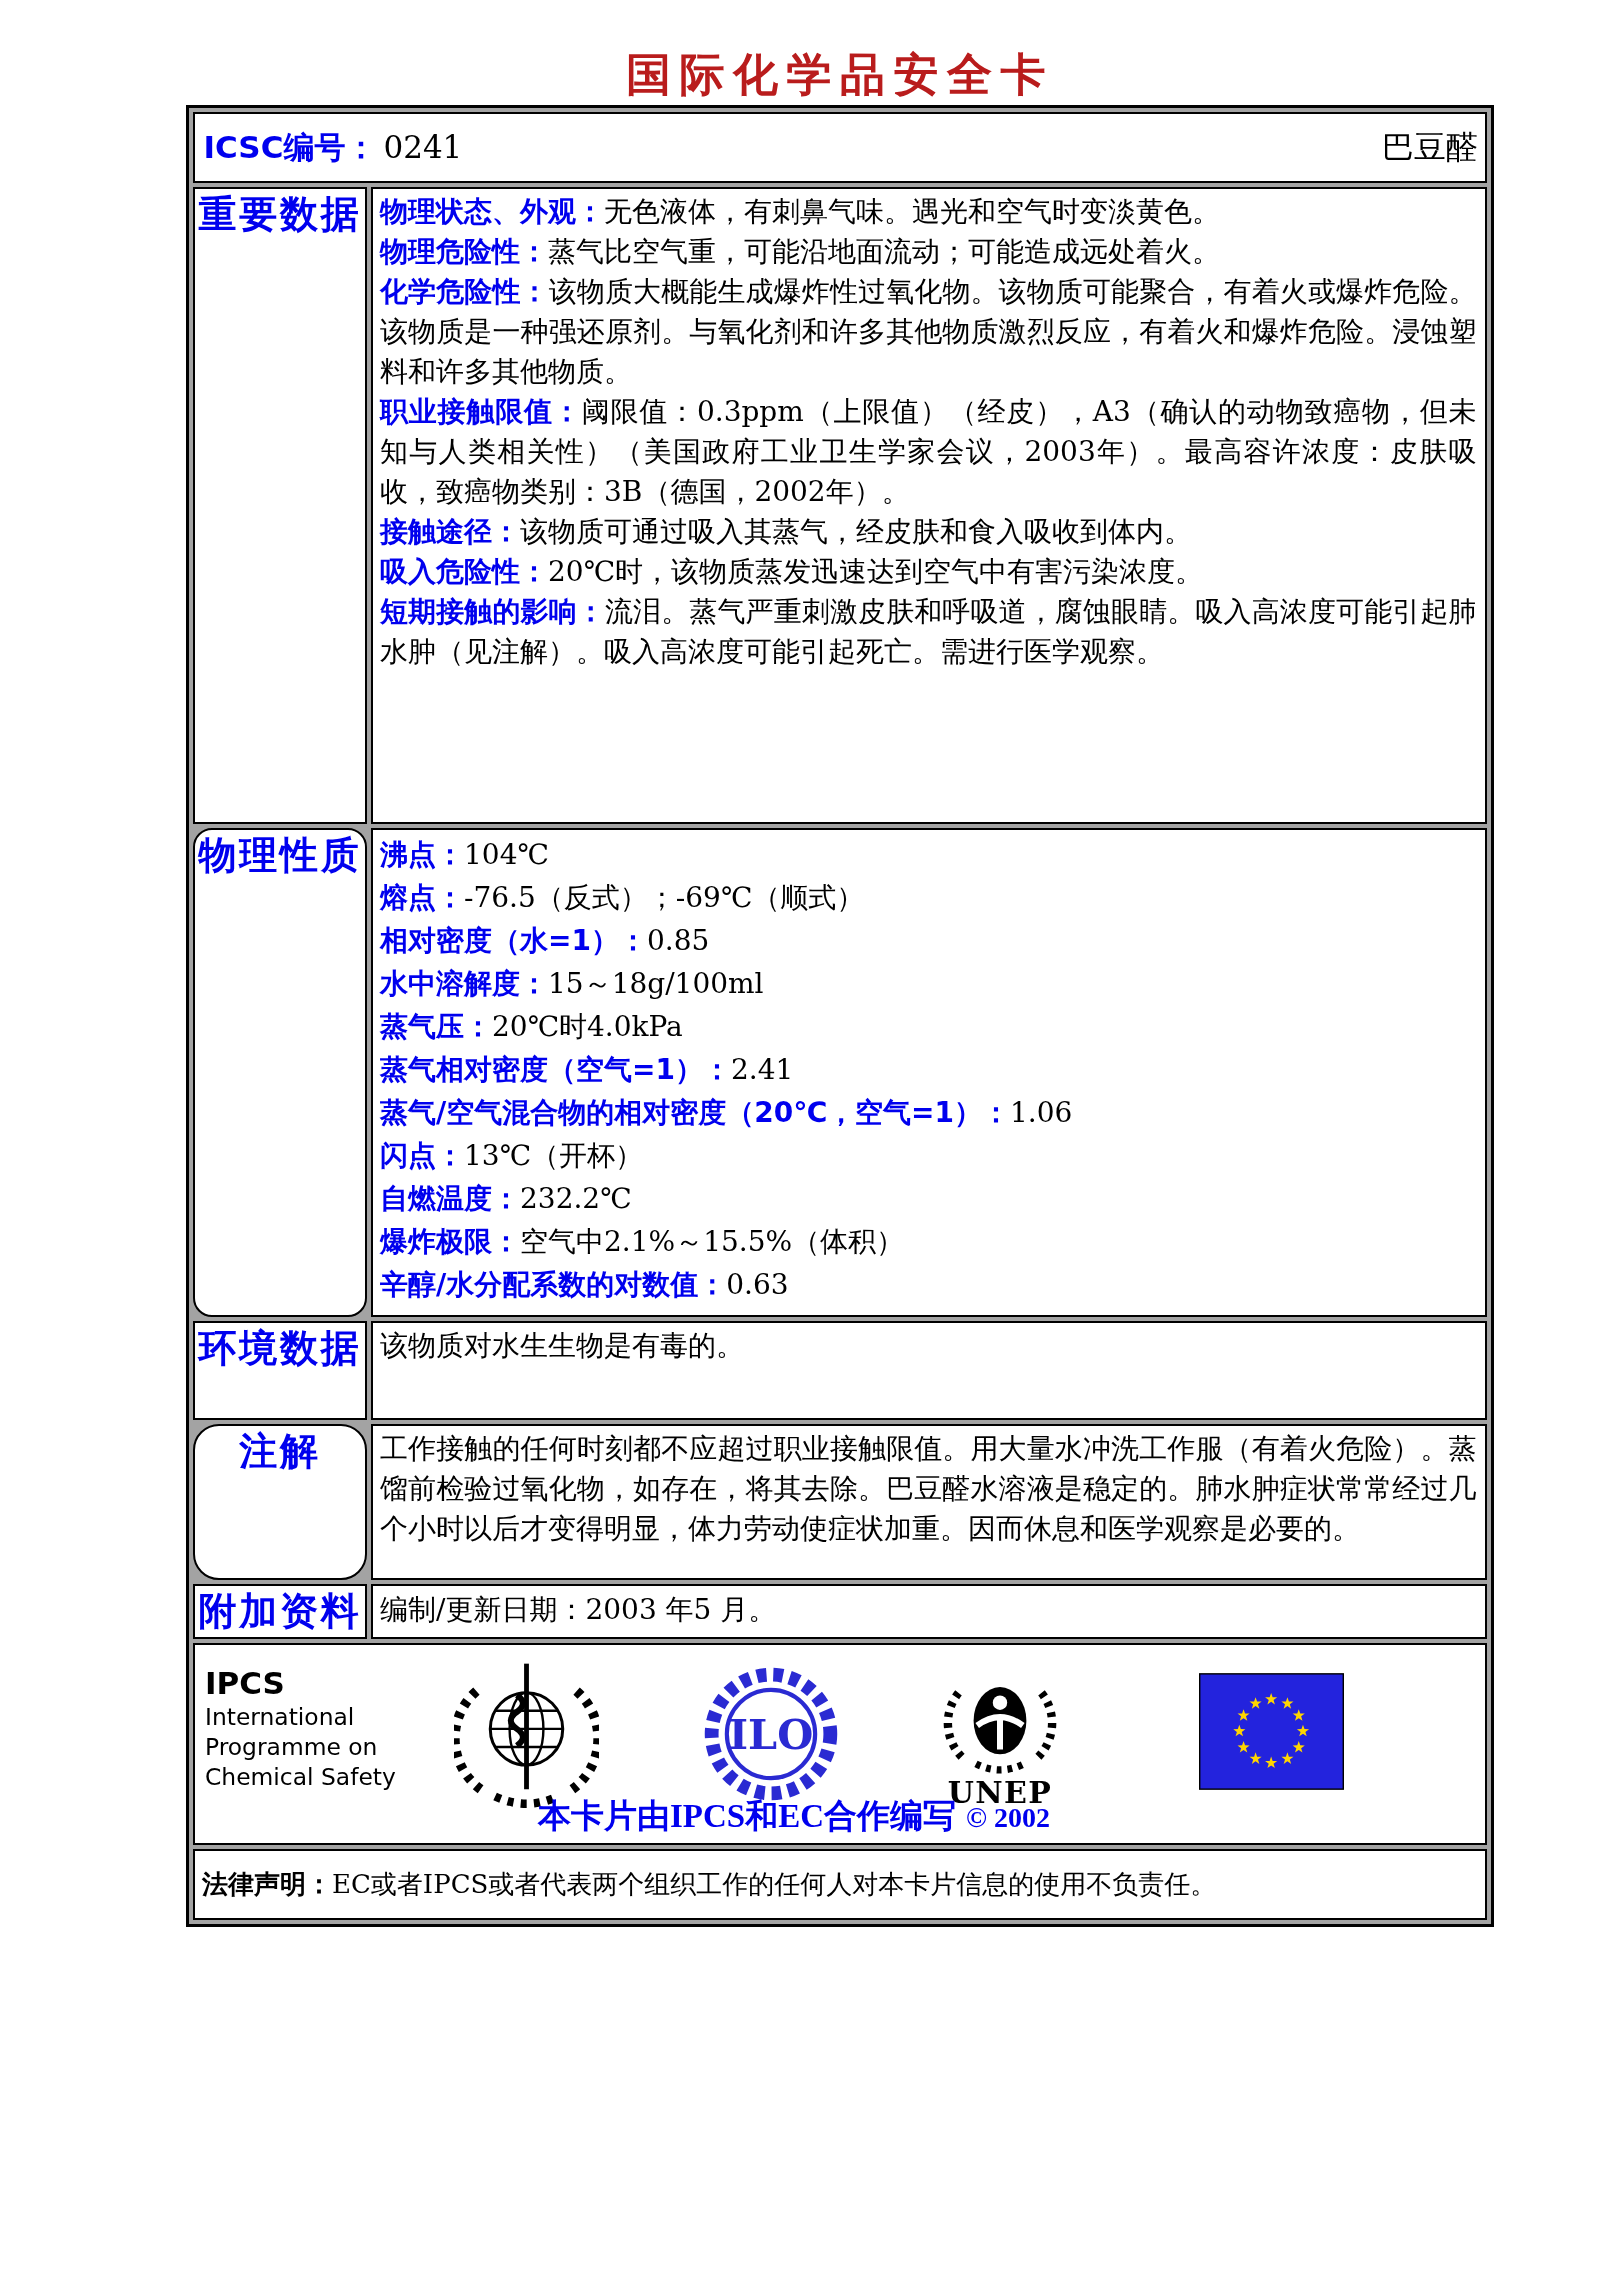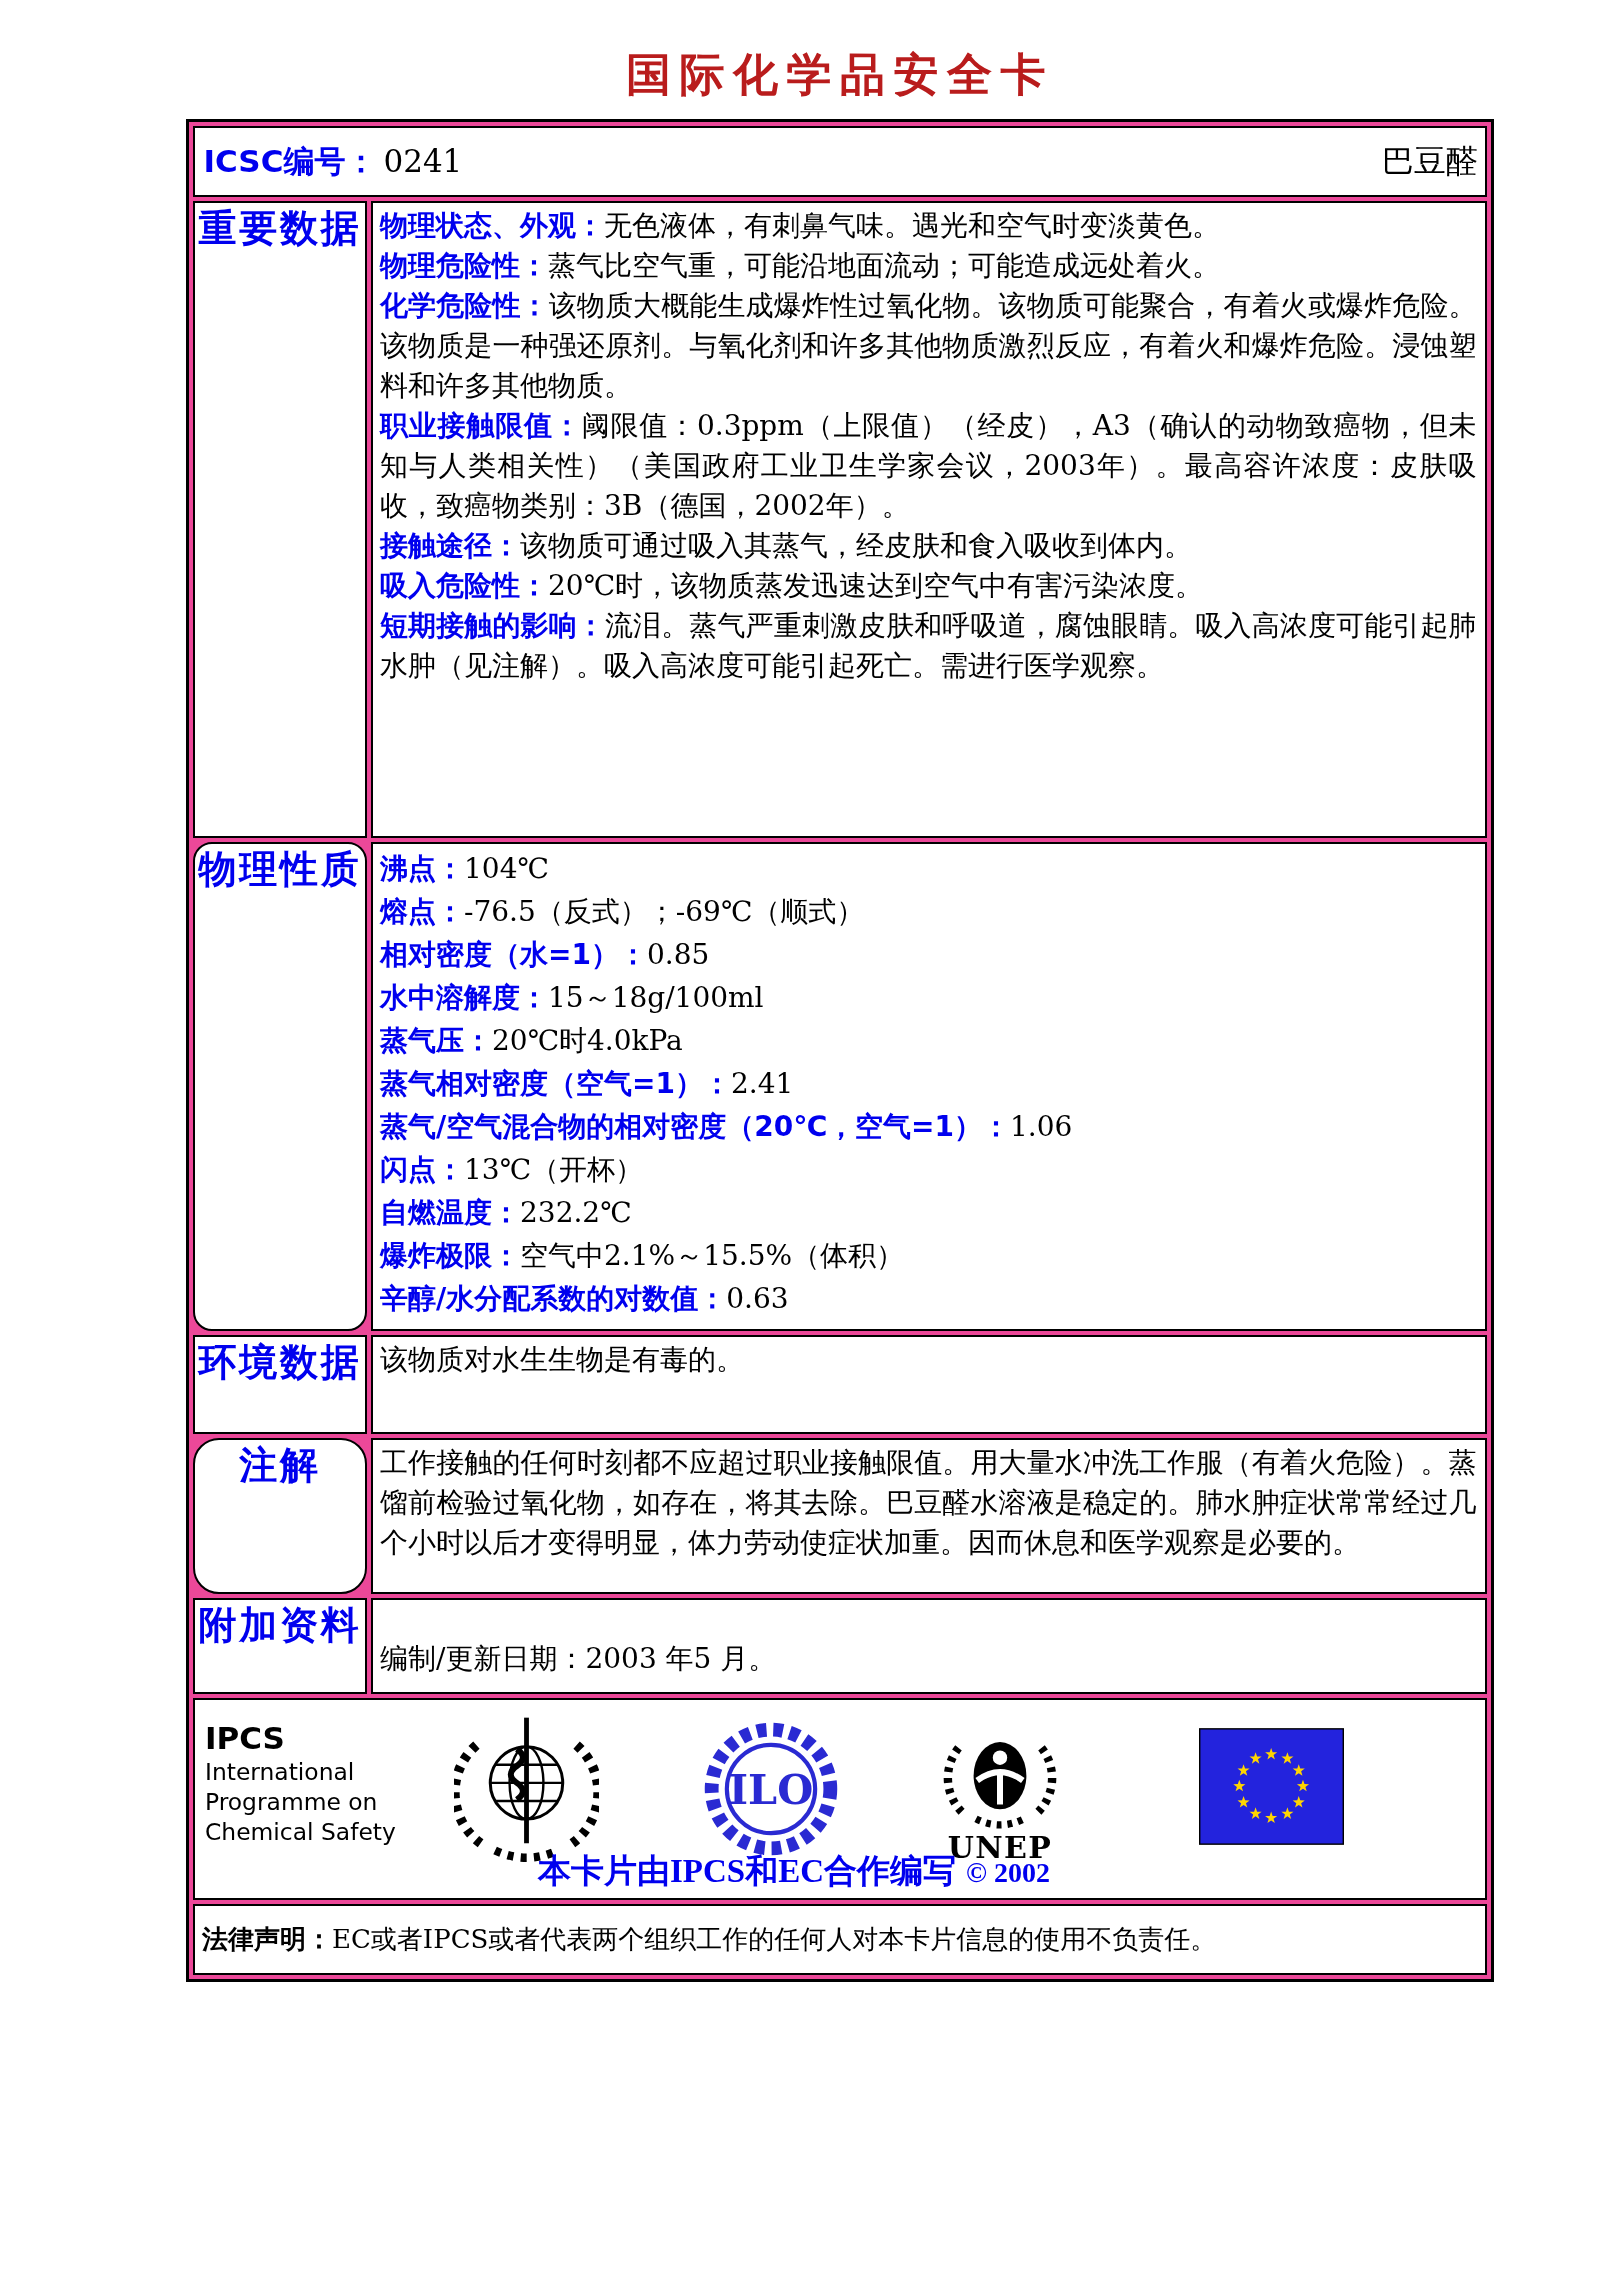--- a/index.html
+++ b/index.html
@@ -11,22 +11,22 @@
     color:#000;
   }
   .page-title {
     position:absolute; top:45px; left:186px; width:1308px;
     text-align:center;
     font-size:45px; font-weight:bold; color:#b91c1c;
     letter-spacing:8.5px;
     font-family:"DejaVu Serif", serif;
   }
   .card {
-    position:absolute; left:186px; top:119px; width:1308px;
-    border:3.5px solid #000; background:#ec4899;
+    position:absolute; left:186px; top:105px; width:1308px;
+    border:3.5px solid #000; background:#a3a3a3;
   }
   table.grid { width:100%; border-collapse:separate; border-spacing:4.2px; }
   table.grid td { border:2.1px solid #000; vertical-align:top; background:#fff; }
 
   td.rowlabel {
     width:174px; text-align:center; vertical-align:middle;
     color:#0000ee; font-weight:bold; font-size:38px;
     font-family:"DejaVu Sans", sans-serif; letter-spacing:2.8px;
   }
   .headercell { height:71px; vertical-align:middle !important; }
@@ -140,21 +140,21 @@
       <td>
         <div class="content">
               <p>工作接触的任何时刻都不应超过职业接触限值。用大量水冲洗工作服（有着火危险）。蒸馏前检验过氧化物，如存在，将其去除。巴豆醛水溶液是稳定的。肺水肿症状常常经过几个小时以后才变得明显，体力劳动使症状加重。因而休息和医学观察是必要的。</p>
             </div>
       </td>
     </tr>
 
     <tr>
       <td class="rowlabel" style="height:41px;">附加资料</td>
       <td style="vertical-align:middle;">
-        <div class="content" style="padding-bottom:13px;margin-top:36px;">
+        <div class="content" style="padding-bottom:6px;">
               <p>编制/更新日期：2003 年5 月。</p>
             </div>
       </td>
     </tr>
 
     <tr>
       <td colspan="2" class="logocell">
         <div class="ipcs-block">
           <div class="ipcs-title">IPCS</div>
           <div class="ipcs-sub">International</div>

